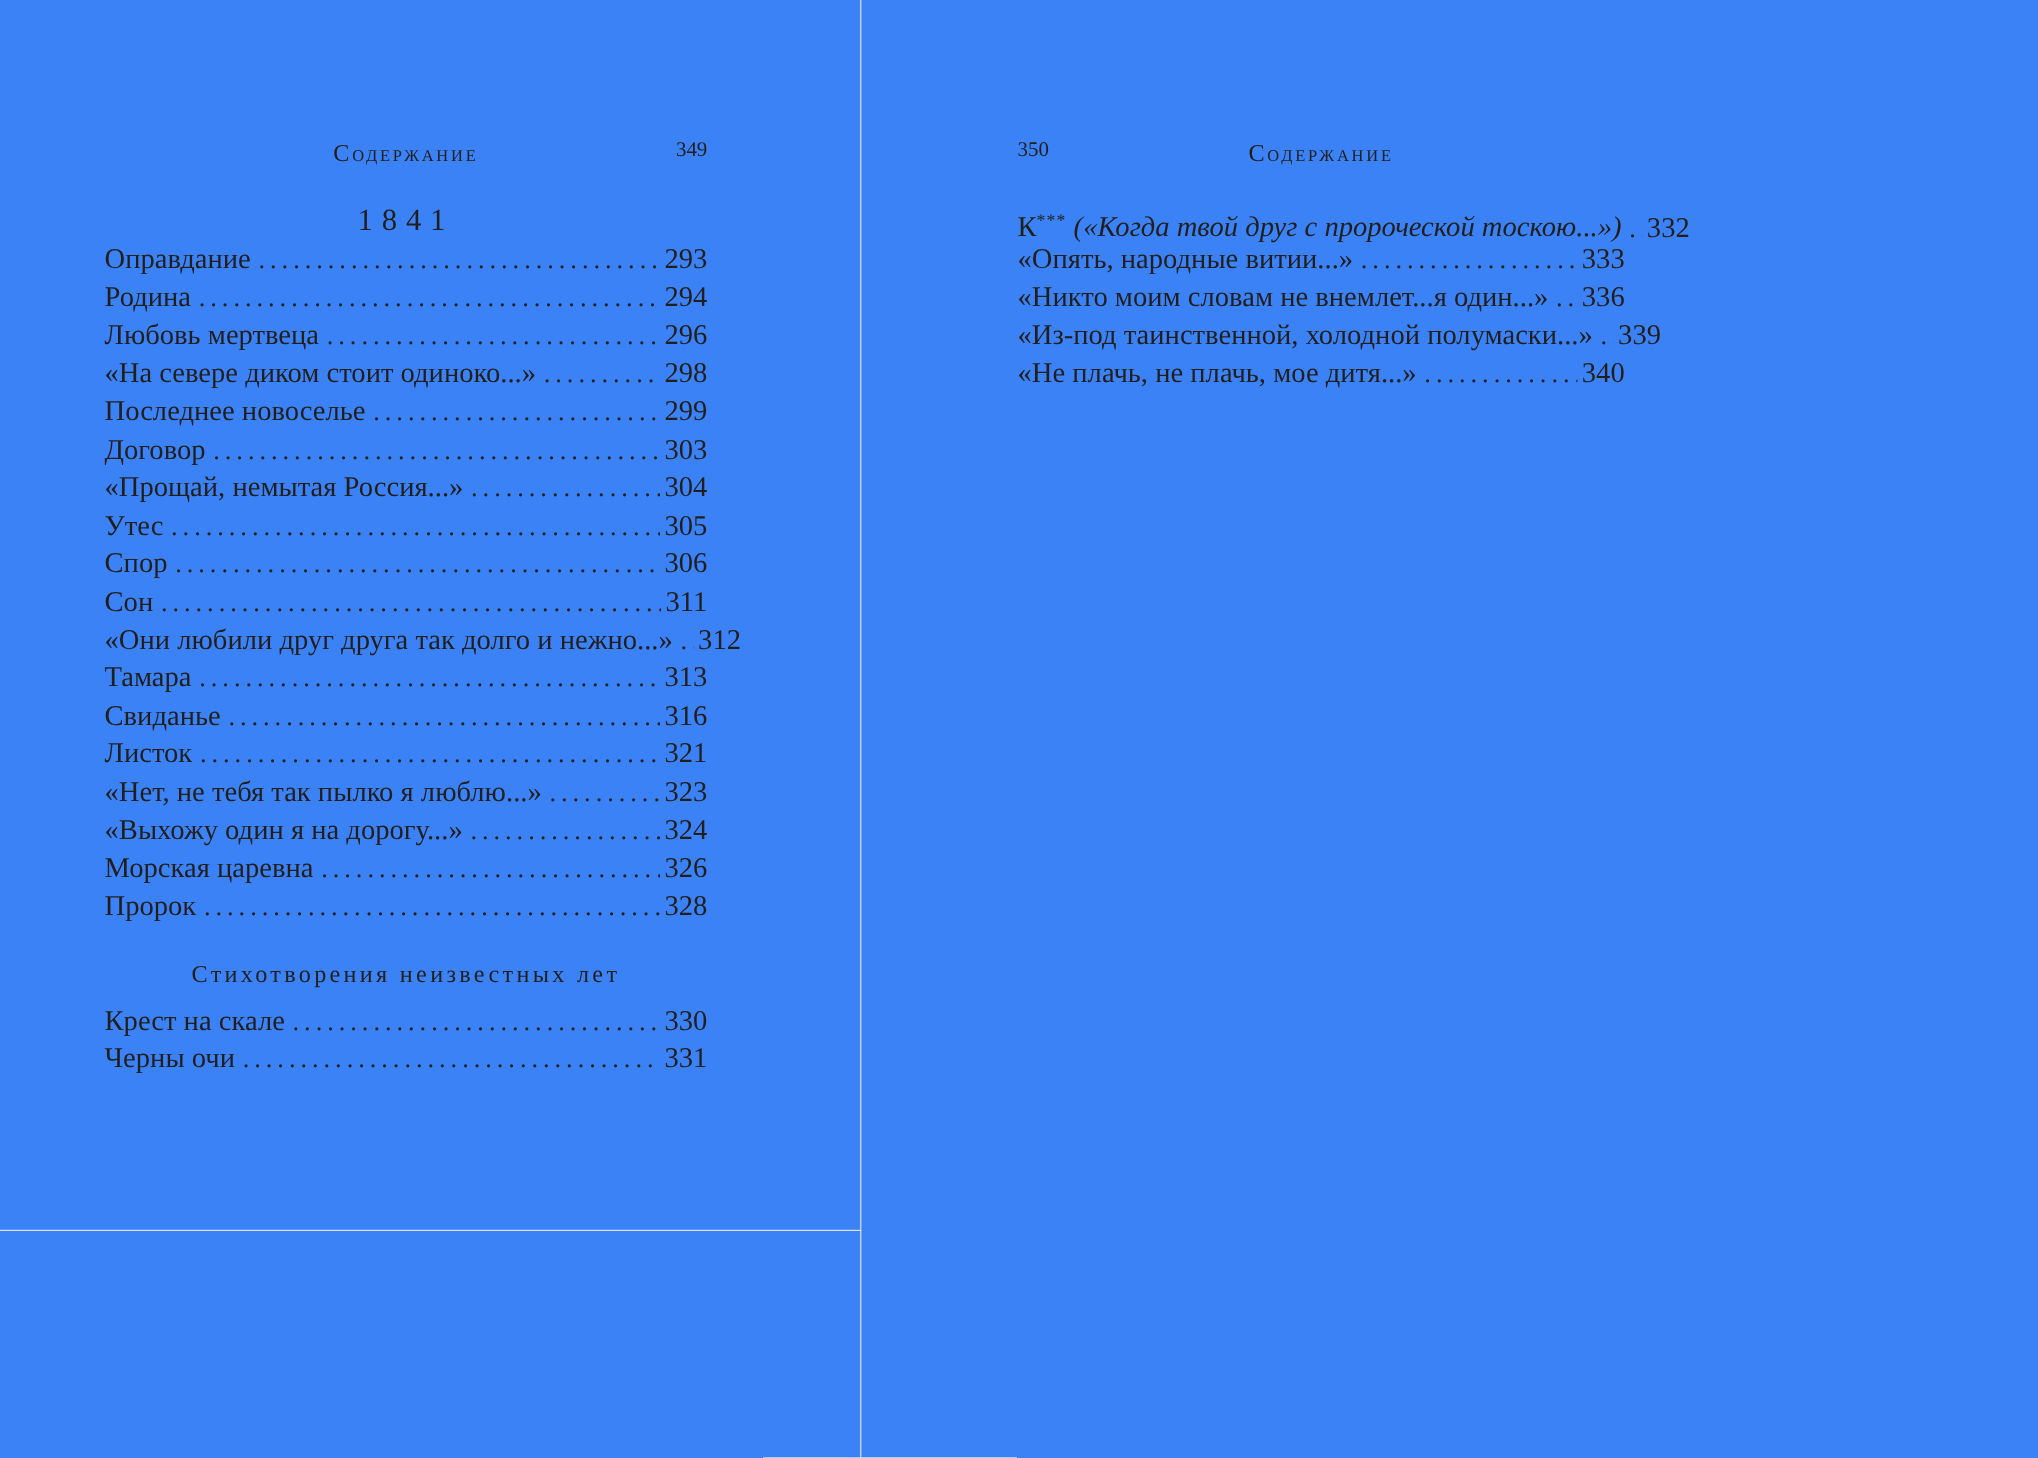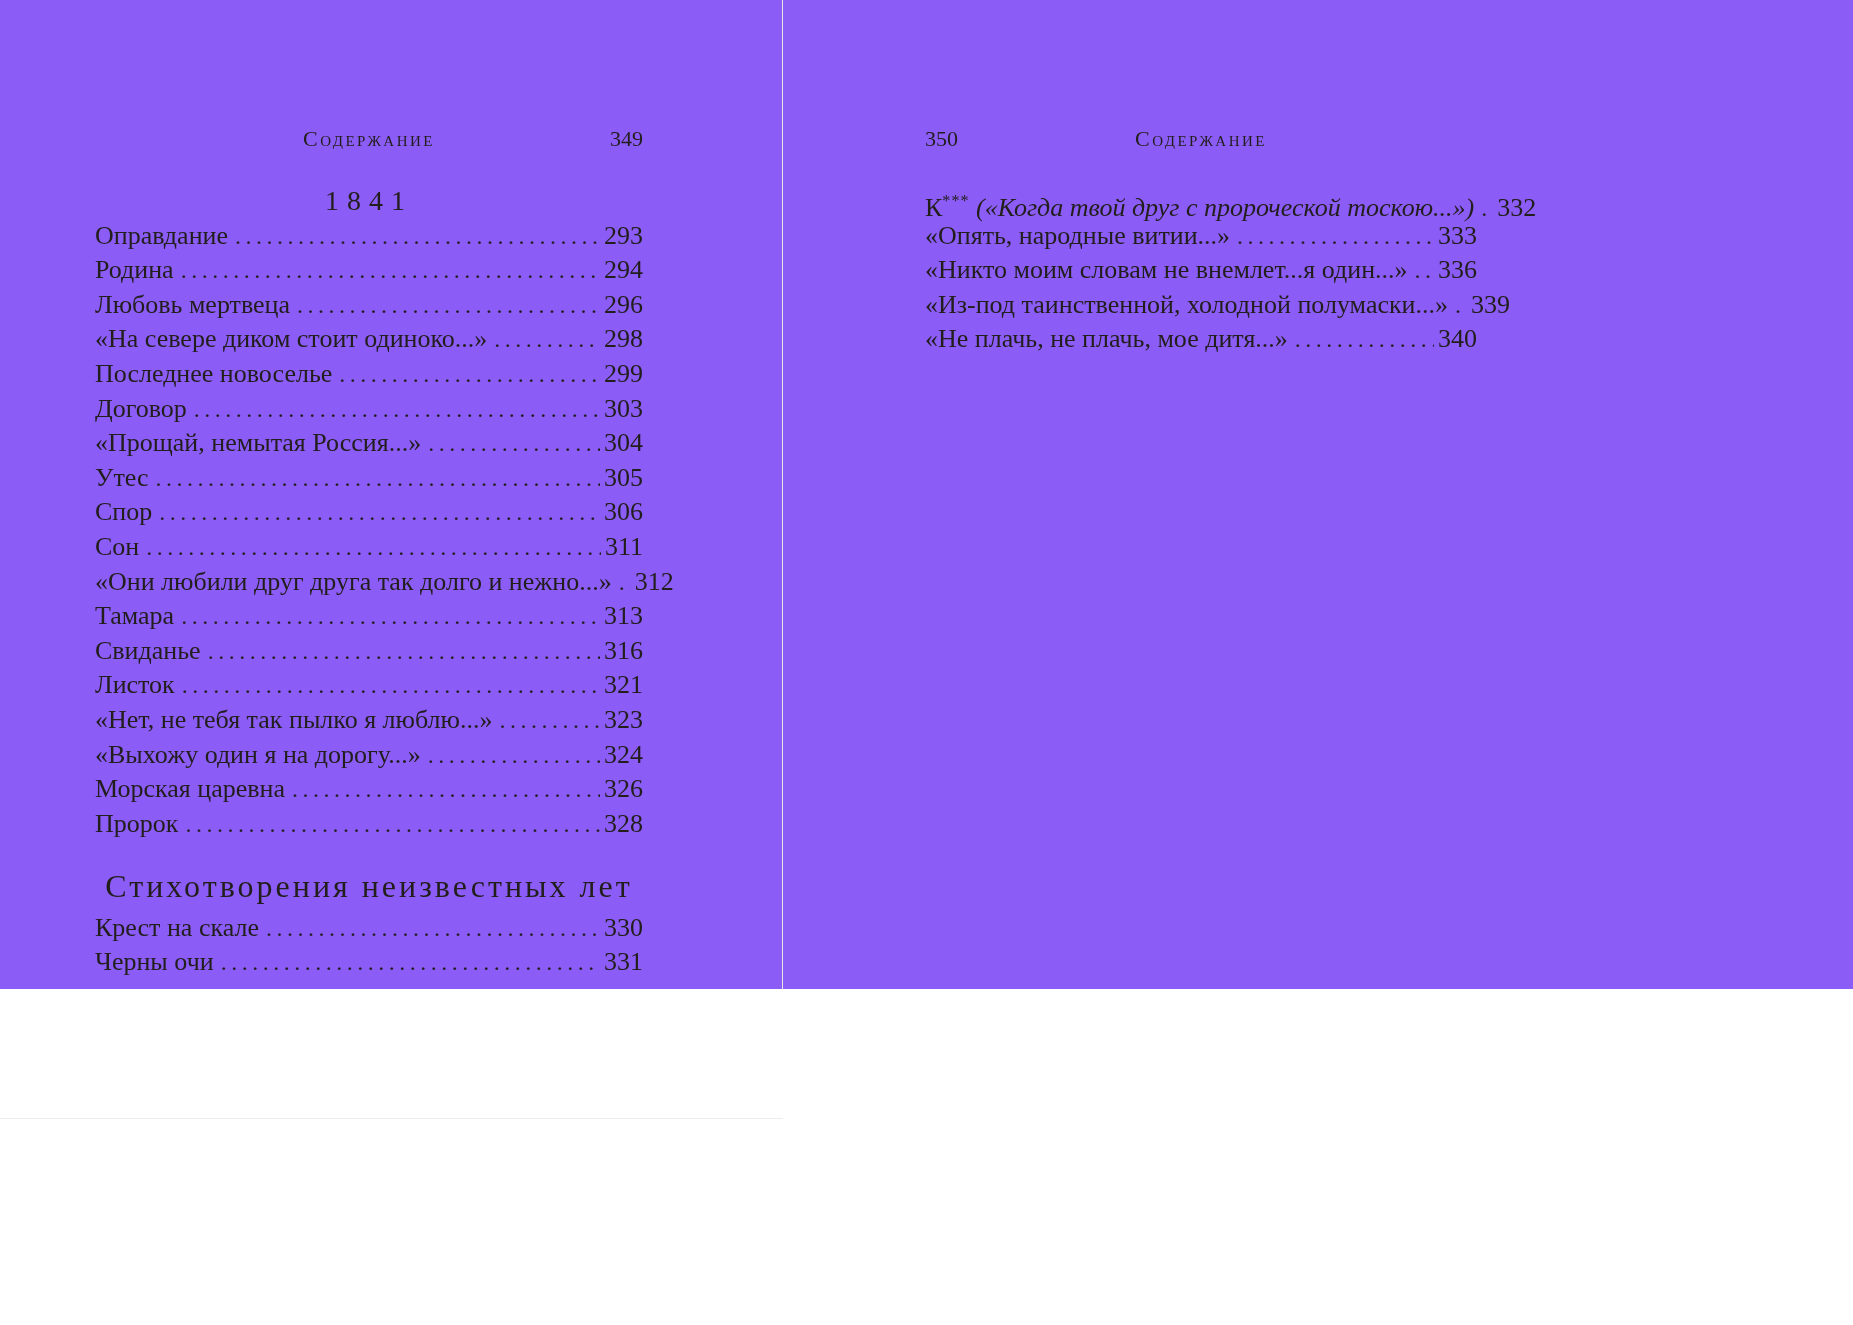--- a/index.html
+++ b/index.html
@@ -8,22 +8,22 @@
     background: #ffffff;
     width: 1853px;
     height: 1325px;
     overflow: hidden;
     font-family: "Liberation Serif", "DejaVu Serif", serif;
     color: #211e1b;
   }
   .spread {
     position: relative;
     width: 1853px;
-    height: 989px;
-    background: #8b5cf6;
+    height: 1325px;
+    background: #3b82f6;
   }
   .spine {
     position: absolute;
     left: 782px;
     top: 0;
     width: 1px;
     height: 100%;
     background: #e6e6e6;
   }
   .page-bottom-edge {
@@ -48,21 +48,21 @@
   }
   .running-title {
     display: block;
     text-align: center;
     font-variant: small-caps;
     letter-spacing: 2.5px;
   }
   .page-num {
     position: absolute;
     top: 0;
-    font-size: 22px;
+    font-size: 19px;
   }
   .page-num-right { right: 0; }
   .page-num-left  { left: 0; }
 
   .toc { margin-top: 28px; }
 
   .sec-heading {
     text-align: center;
     line-height: 34.6px;
     height: 34.6px;
@@ -70,21 +70,21 @@
   }
   .toc > .sec-heading:not(:first-child) {
     margin-top: 28px;
     margin-bottom: 7px;
   }
   .sec-heading.year {
     font-size: 28px;
     letter-spacing: 8px;
   }
   .sec-heading.plain {
-    font-size: 32px;
+    font-size: 22px;
     letter-spacing: 3px;
   }
 
   .entry {
     display: flex;
     align-items: baseline;
     font-size: 26px;
     line-height: 34.6px;
     height: 34.6px;
     white-space: nowrap;

